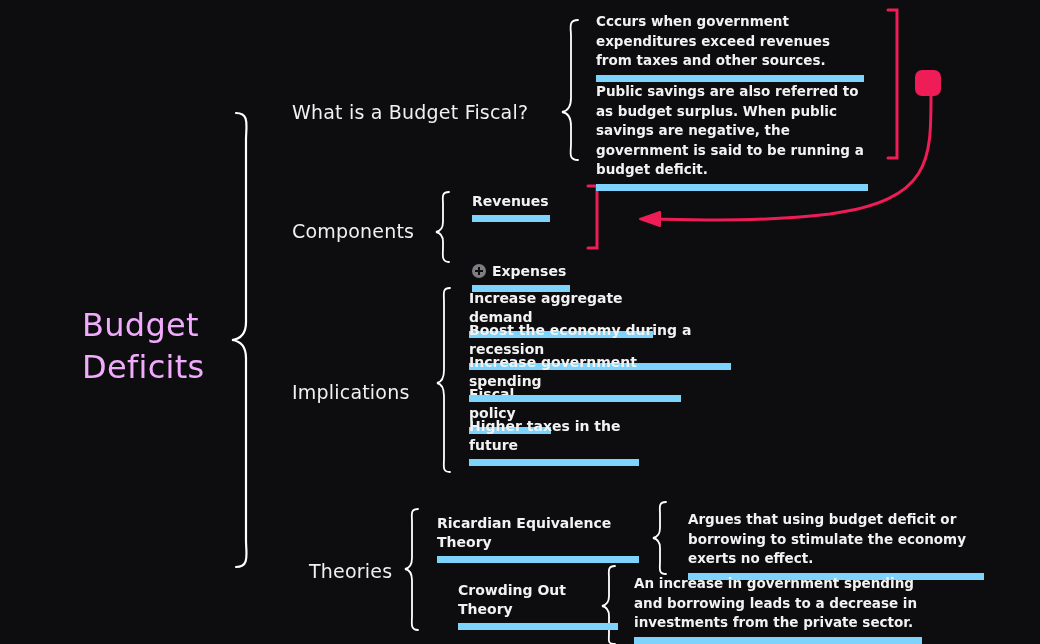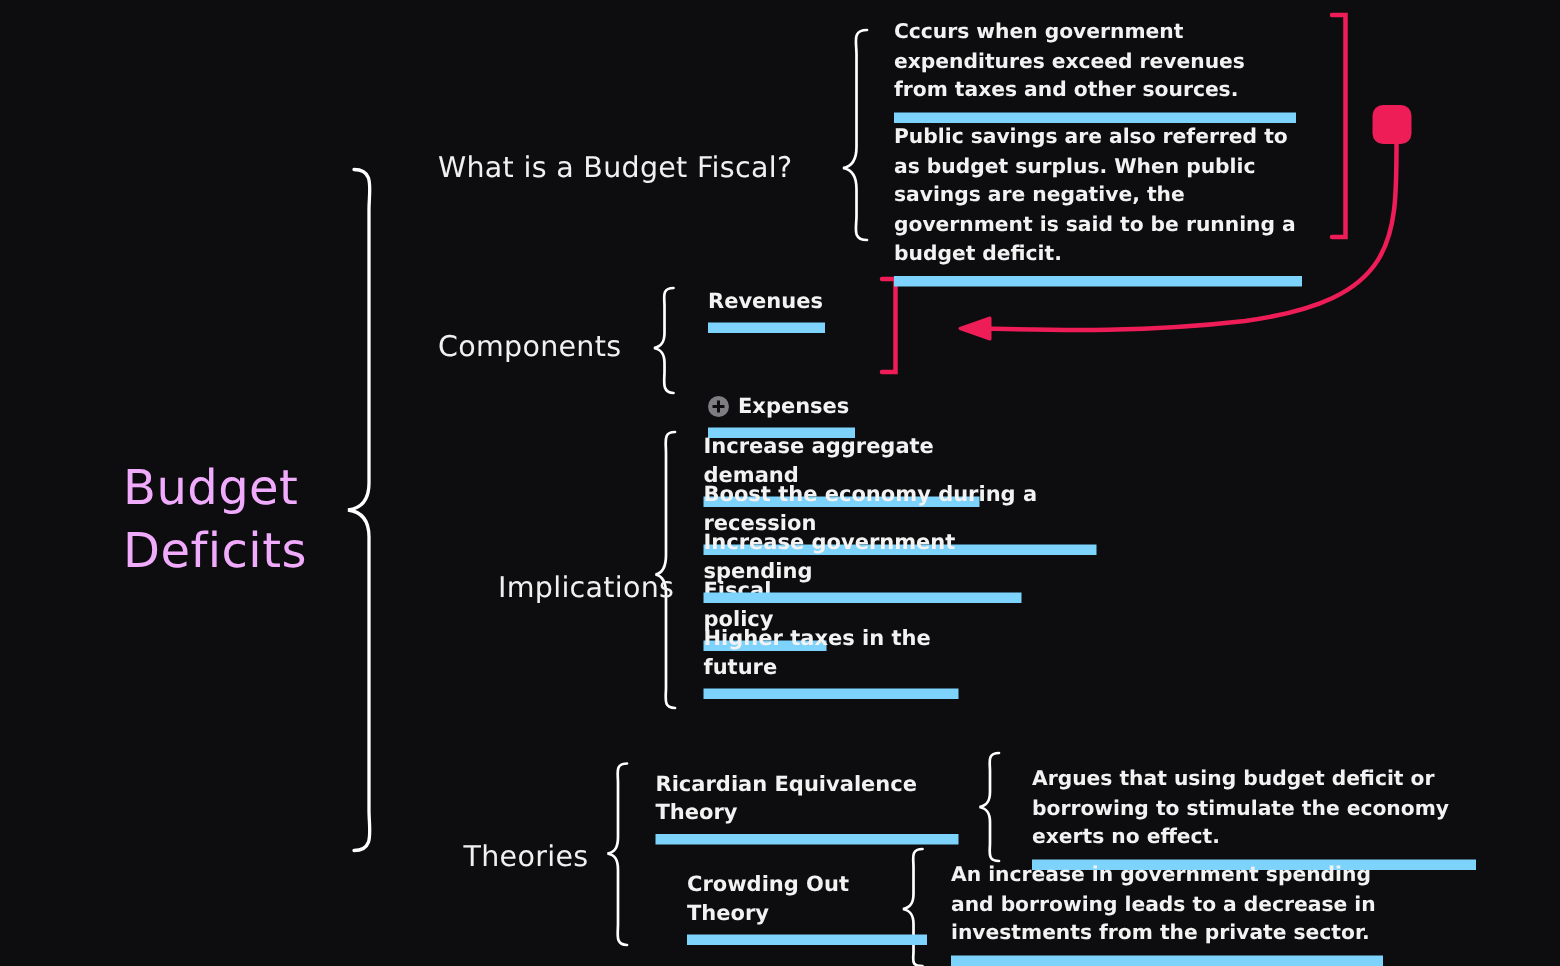--- a/index.html
+++ b/index.html
@@ -128,21 +128,21 @@
 
   <div class="node branch-title" style="left:292px; top:220px;">Components</div>
   <div class="node leaf" style="left:472px; top:192px; width:78px;">Revenues</div>
   <div class="node" style="left:472px; top:224px; width:98px;">
     <div class="leaf leaf-with-icon">
       <span class="plus-icon"></span>
       <span>Expenses</span>
     </div>
   </div>
 
-  <div class="node branch-title" style="left:292px; top:381px;margin-left:40px;">Implications</div>
+  <div class="node branch-title" style="left:292px; top:381px;">Implications</div>
   <div class="node leaf" style="left:469px; top:289px; width:184px;">Increase aggregate demand</div>
   <div class="node leaf" style="left:469px; top:321px; width:262px;">Boost the economy during a recession</div>
   <div class="node leaf" style="left:469px; top:385px; width:82px;">Fiscal policy</div>
   <div class="node leaf" style="left:469px; top:353px; width:212px;">Increase government spending</div>
   <div class="node leaf" style="left:469px; top:417px; width:170px;">Higher taxes in the future</div>
 
   <div class="node branch-title" style="left:309px; top:560px;">Theories</div>
   <div class="node leaf" style="left:437px; top:514px; width:202px;">Ricardian Equivalence Theory</div>
   <div class="node leaf para" style="left:688px; top:510px; width:296px;">Argues that using budget deficit or borrowing to stimulate the economy exerts no effect.</div>
   <div class="node leaf" style="left:440px; top:581px; width:160px;margin-left:18px;">Crowding Out Theory</div>

